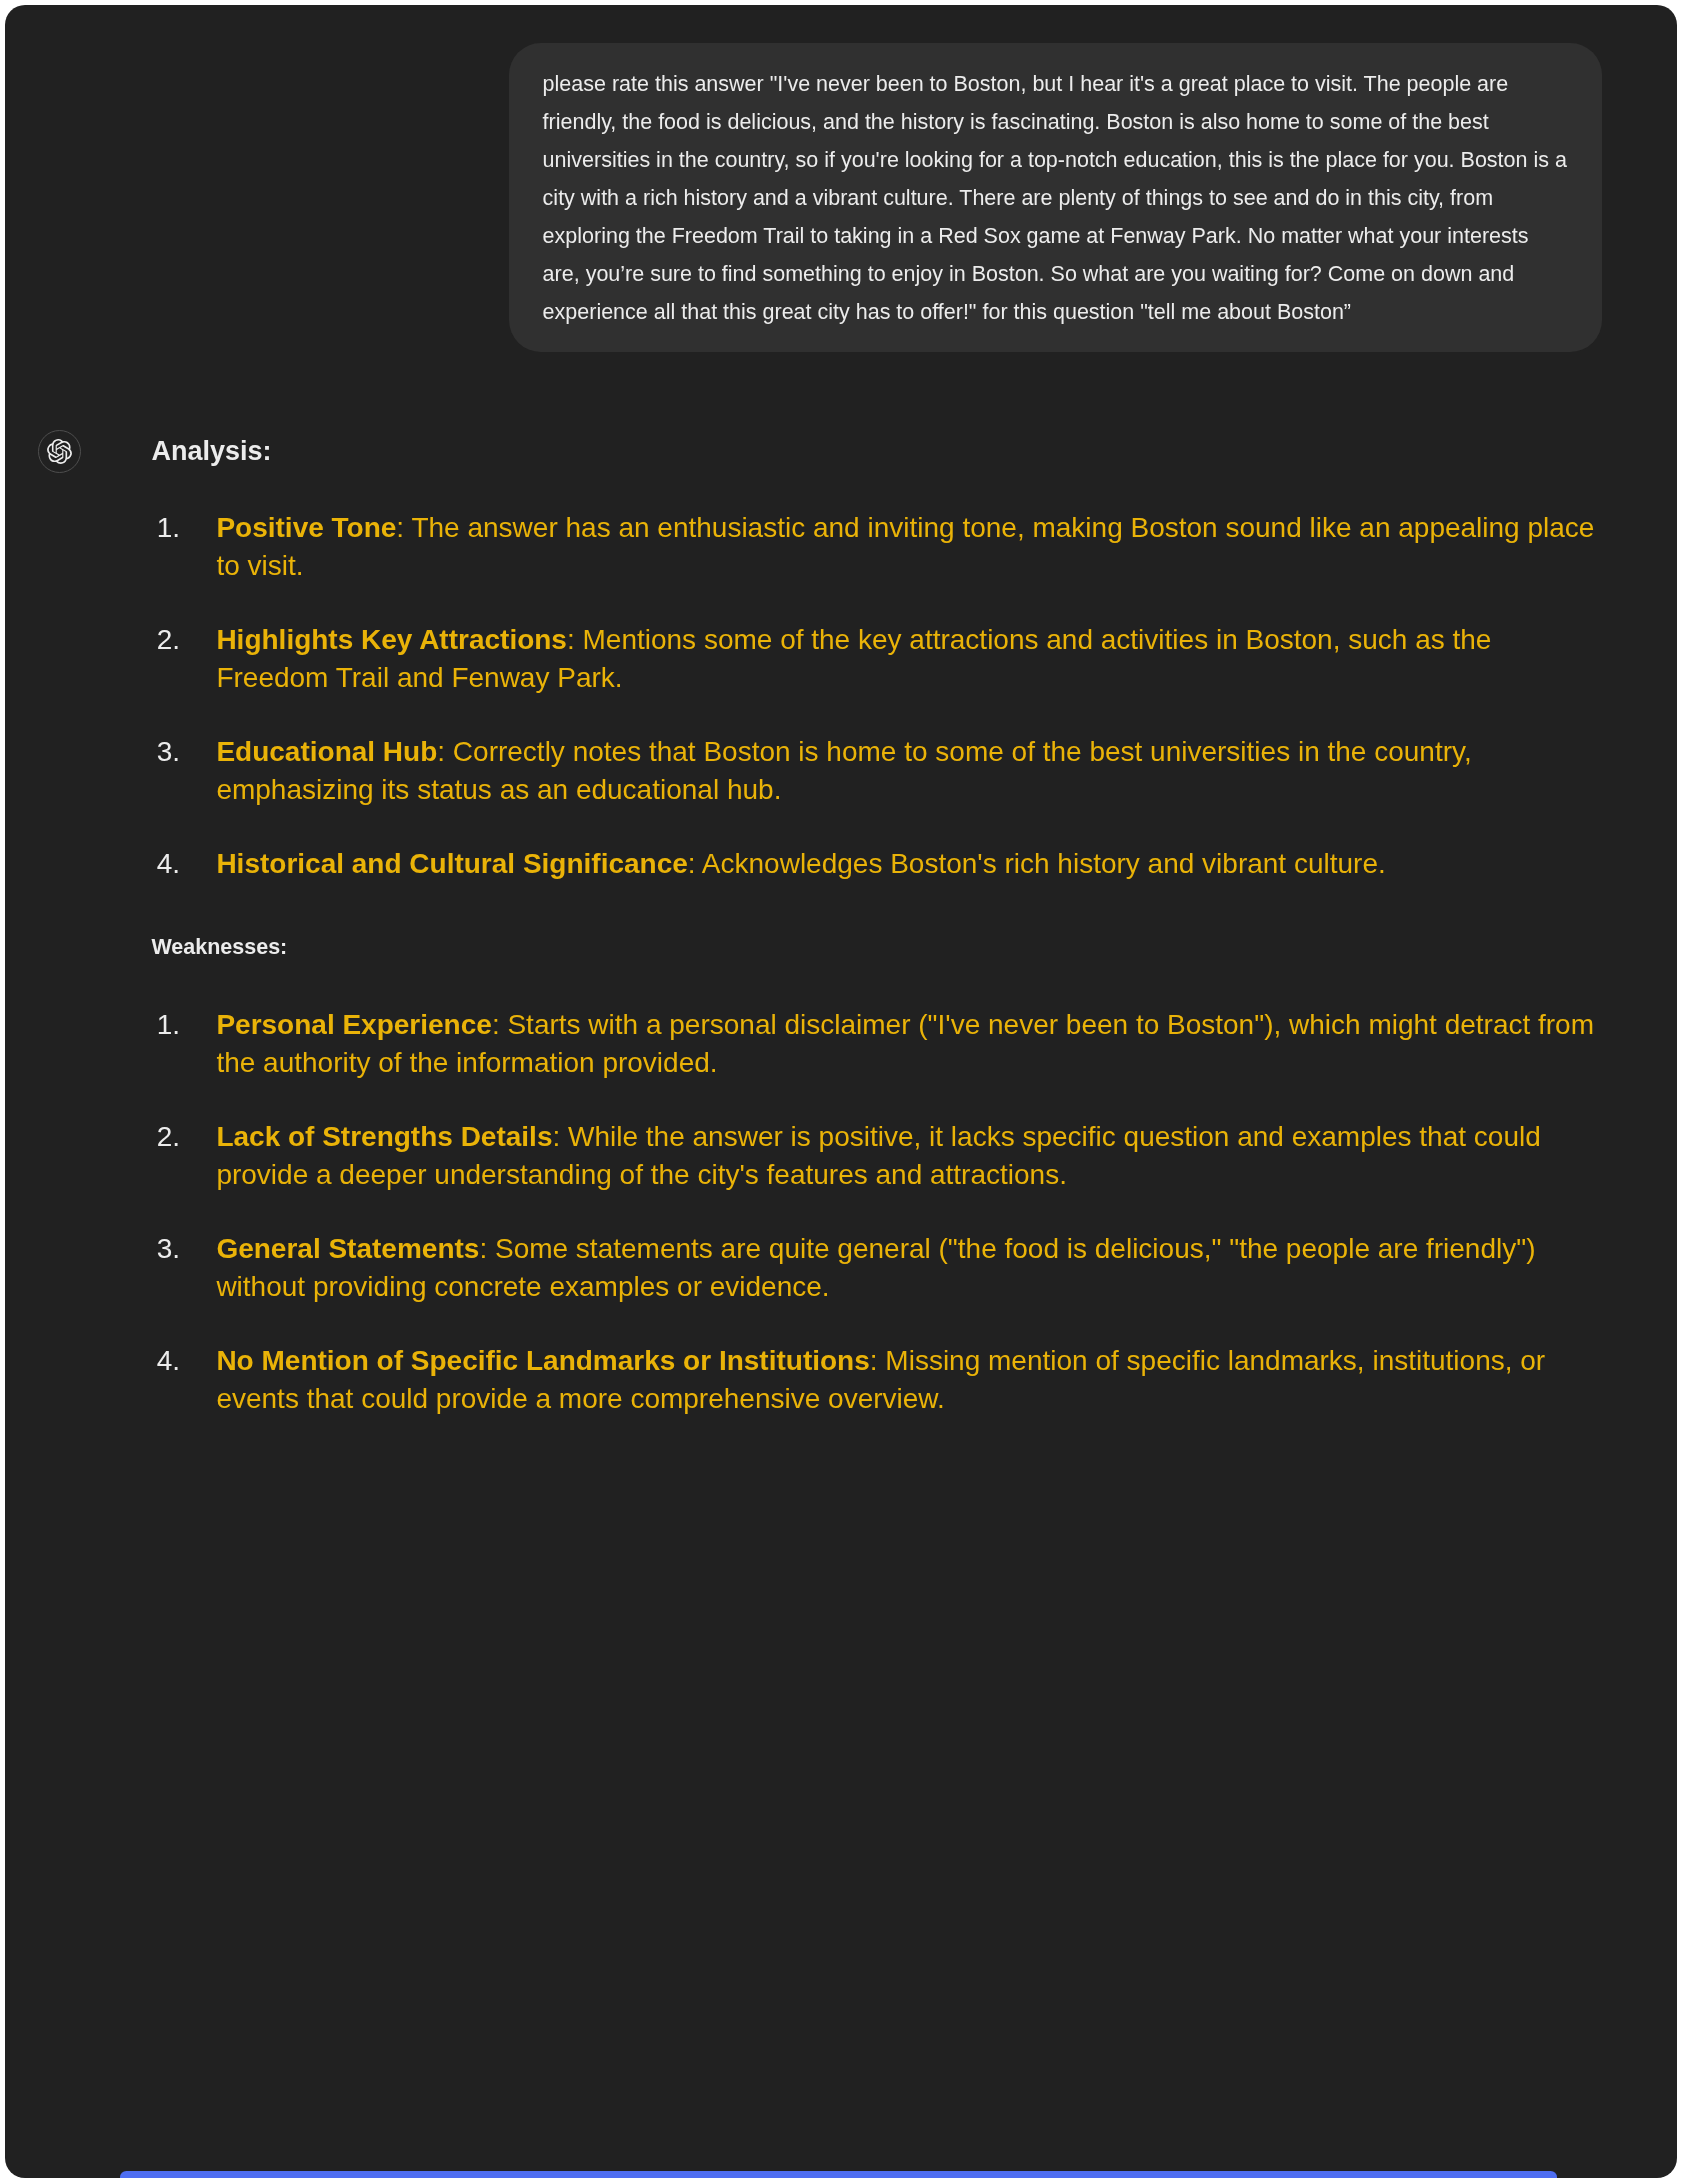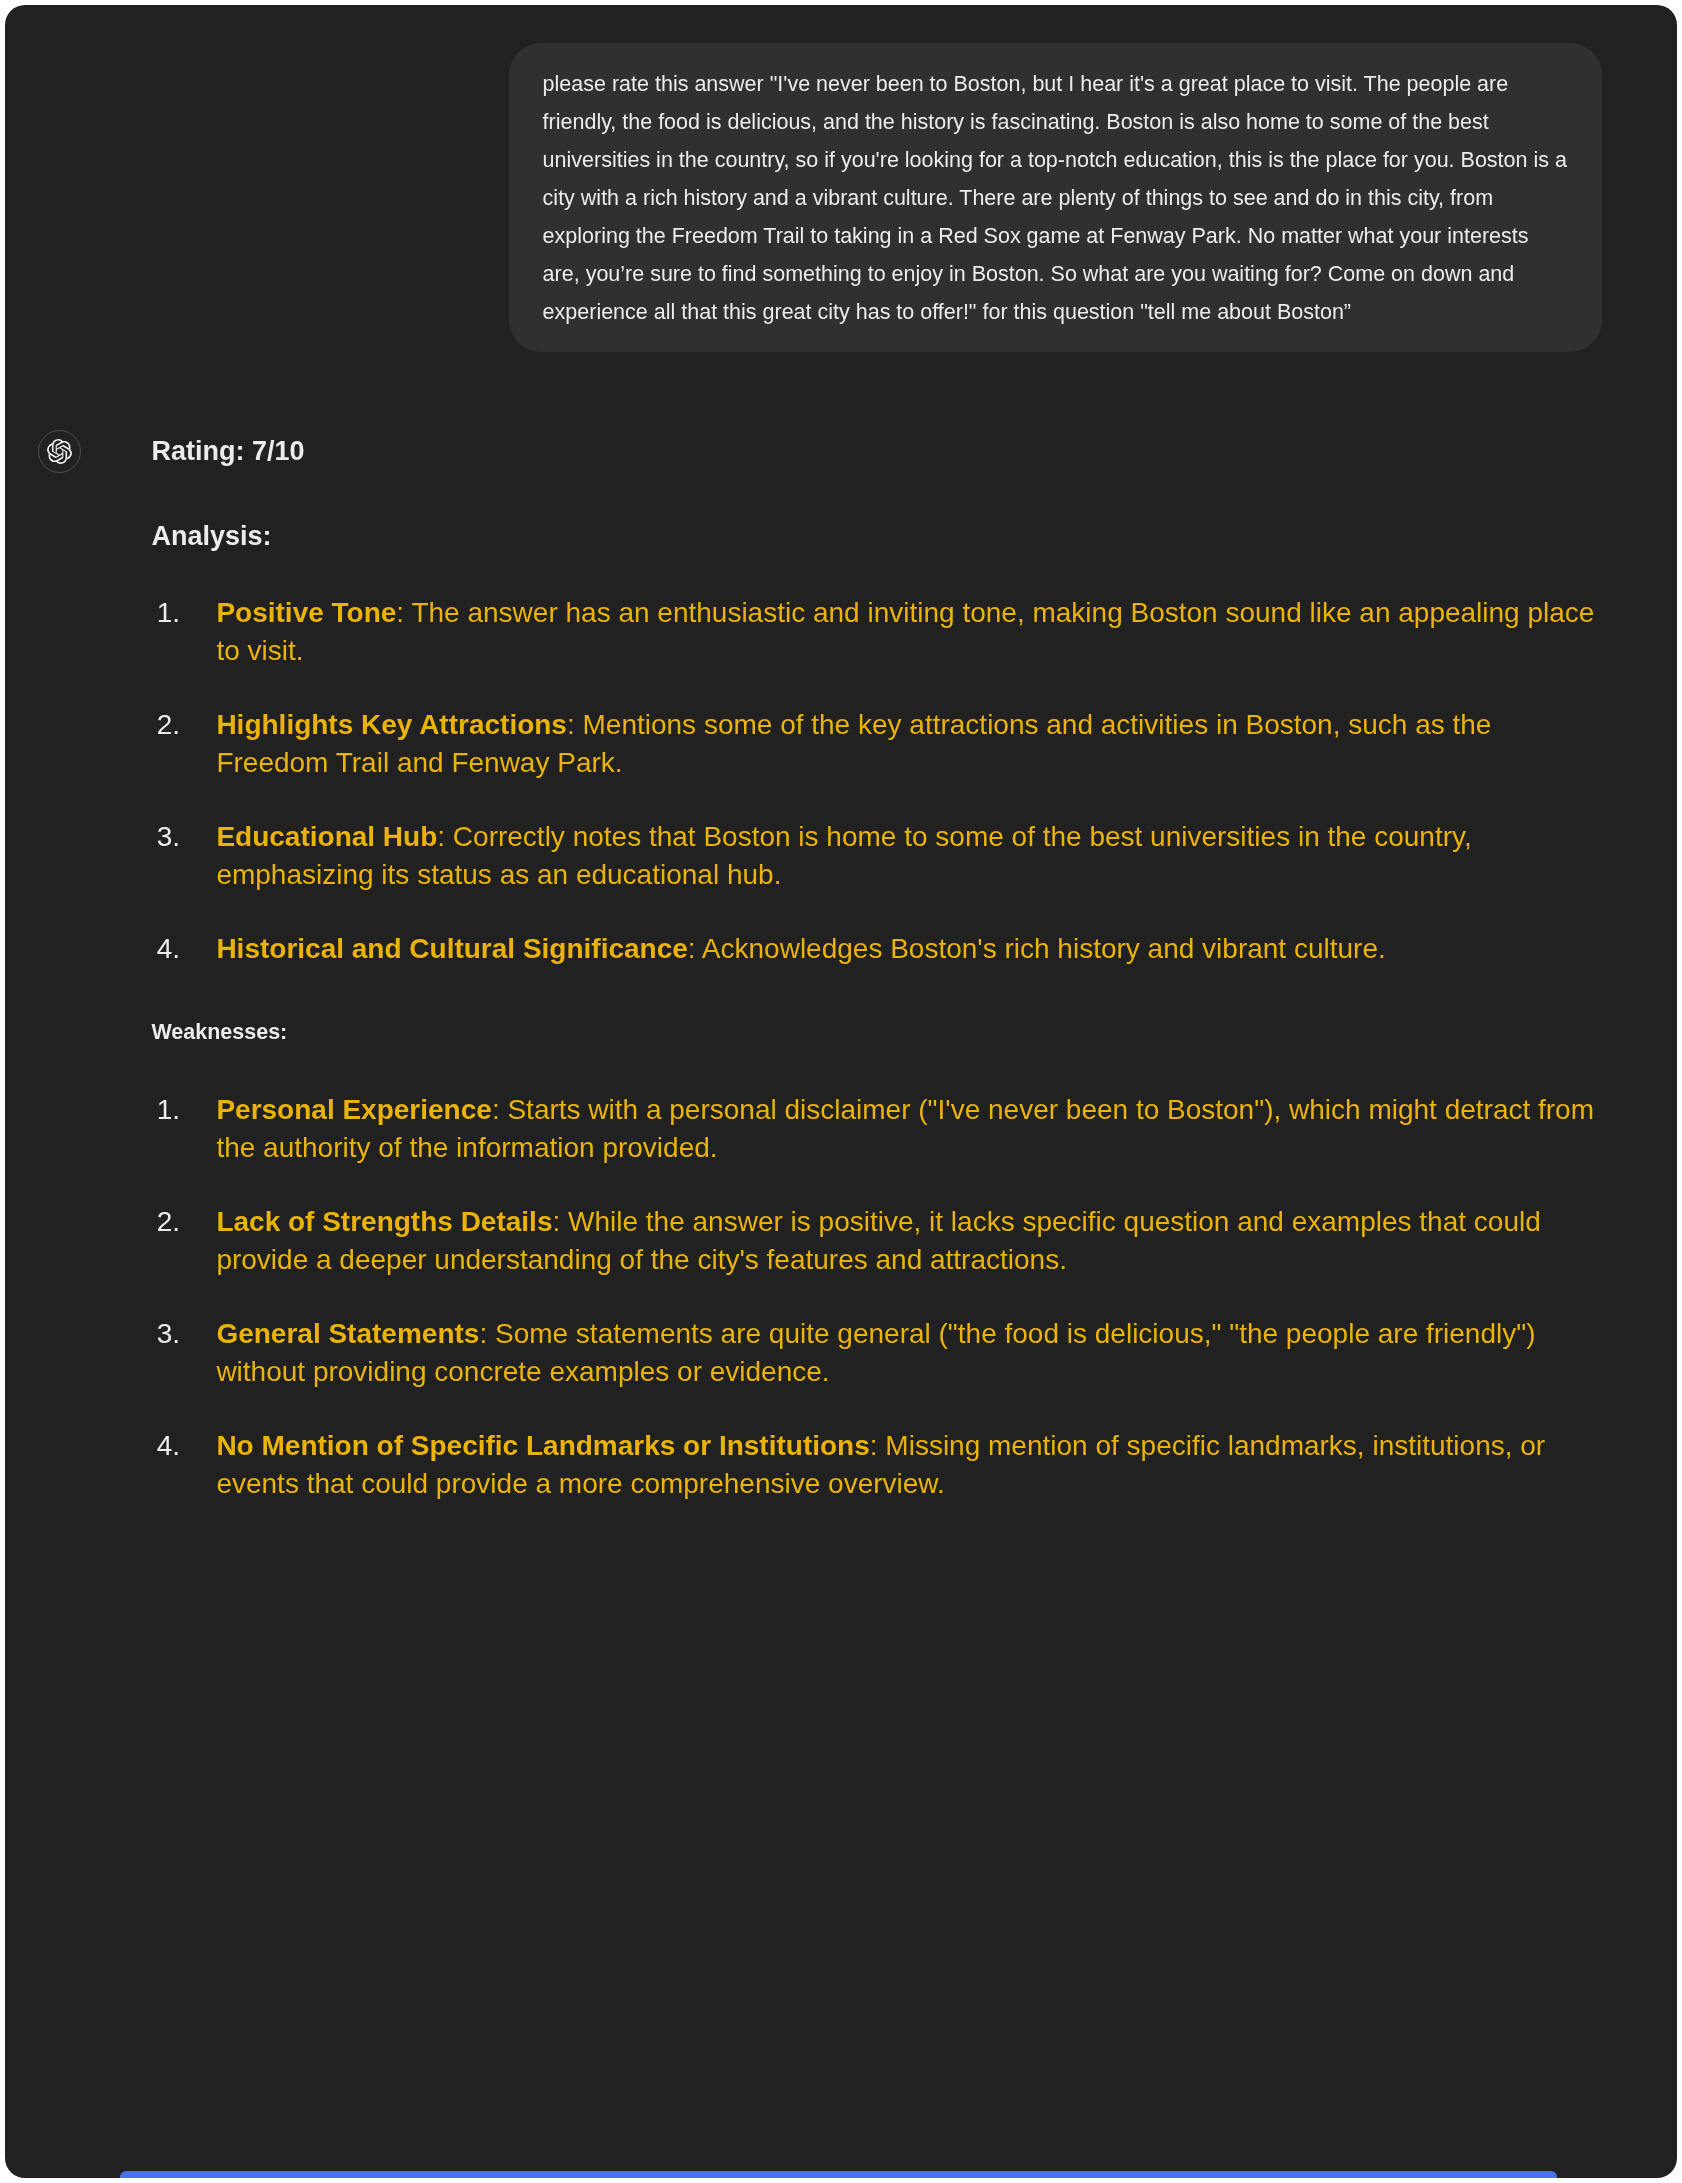--- a/index.html
+++ b/index.html
@@ -117,21 +117,20 @@
     <div class="assistant-row">
       <div class="avatar">
         <span style="display:flex">
           <svg viewBox="0 0 24 24" xmlns="http://www.w3.org/2000/svg" aria-hidden="true">
             <path d="M22.2819 9.8211a5.9847 5.9847 0 0 0-.5157-4.9108 6.0462 6.0462 0 0 0-6.5098-2.9A6.0651 6.0651 0 0 0 4.9807 4.1818a5.9847 5.9847 0 0 0-3.9977 2.9 6.0462 6.0462 0 0 0 .7427 7.0966 5.98 5.98 0 0 0 .511 4.9107 6.051 6.051 0 0 0 6.5146 2.9001A5.9847 5.9847 0 0 0 13.2599 24a6.0557 6.0557 0 0 0 5.7718-4.2058 5.9894 5.9894 0 0 0 3.9977-2.9001 6.0557 6.0557 0 0 0-.7475-7.073zm-9.022 12.6081a4.4755 4.4755 0 0 1-2.8764-1.0408l.1419-.0804 4.7783-2.7582a.7948.7948 0 0 0 .3927-.6813v-6.7369l2.02 1.1686a.071.071 0 0 1 .038.052v5.5826a4.504 4.504 0 0 1-4.4945 4.4944zm-9.6607-4.1254a4.4708 4.4708 0 0 1-.5346-3.0137l.142.0852 4.783 2.7582a.7712.7712 0 0 0 .7806 0l5.8428-3.3685v2.3324a.0804.0804 0 0 1-.0332.0615L9.74 19.9502a4.4992 4.4992 0 0 1-6.1408-1.6464zM2.3408 7.8956a4.485 4.485 0 0 1 2.3655-1.9728V11.6a.7664.7664 0 0 0 .3879.6765l5.8144 3.3543-2.0201 1.1685a.0757.0757 0 0 1-.071 0l-4.8303-2.7865A4.504 4.504 0 0 1 2.3408 7.8956zm16.5963 3.8558L13.1038 8.364 15.1192 7.2a.0757.0757 0 0 1 .071 0l4.8303 2.7913a4.4944 4.4944 0 0 1-.6765 8.1042v-5.6772a.79.79 0 0 0-.4069-.667zm2.0107-3.0231l-.142-.0852-4.7735-2.7818a.7759.7759 0 0 0-.7854 0L9.409 9.2297V6.8974a.0662.0662 0 0 1 .0284-.0615l4.8303-2.7866a4.4992 4.4992 0 0 1 6.6802 4.66zM8.3065 12.863l-2.02-1.1638a.0804.0804 0 0 1-.038-.0567V6.0742a4.4992 4.4992 0 0 1 7.3757-3.4537l-.142.0805L8.704 5.459a.7948.7948 0 0 0-.3927.6813zm1.0976-2.3654l2.602-1.4998 2.6069 1.4998v2.9994l-2.5974 1.4997-2.6067-1.4997z"></path>
           </svg>
         </span>
       </div>
 
       <div class="md">
-        <h3>Rating: 7/10</h3>
         <h3 class="analysis">Analysis:</h3>
 
         <ol class="strengths-list">
           <li>
             <strong>Positive Tone</strong><span>: The answer has an enthusiastic and inviting tone, making Boston sound like an appealing place to visit.</span>
           </li>
           <li>
             <strong>Highlights Key Attractions</strong><span>: Mentions some of the key attractions and activities in Boston, such as the Freedom Trail and Fenway Park.</span>
           </li>
           <li>

